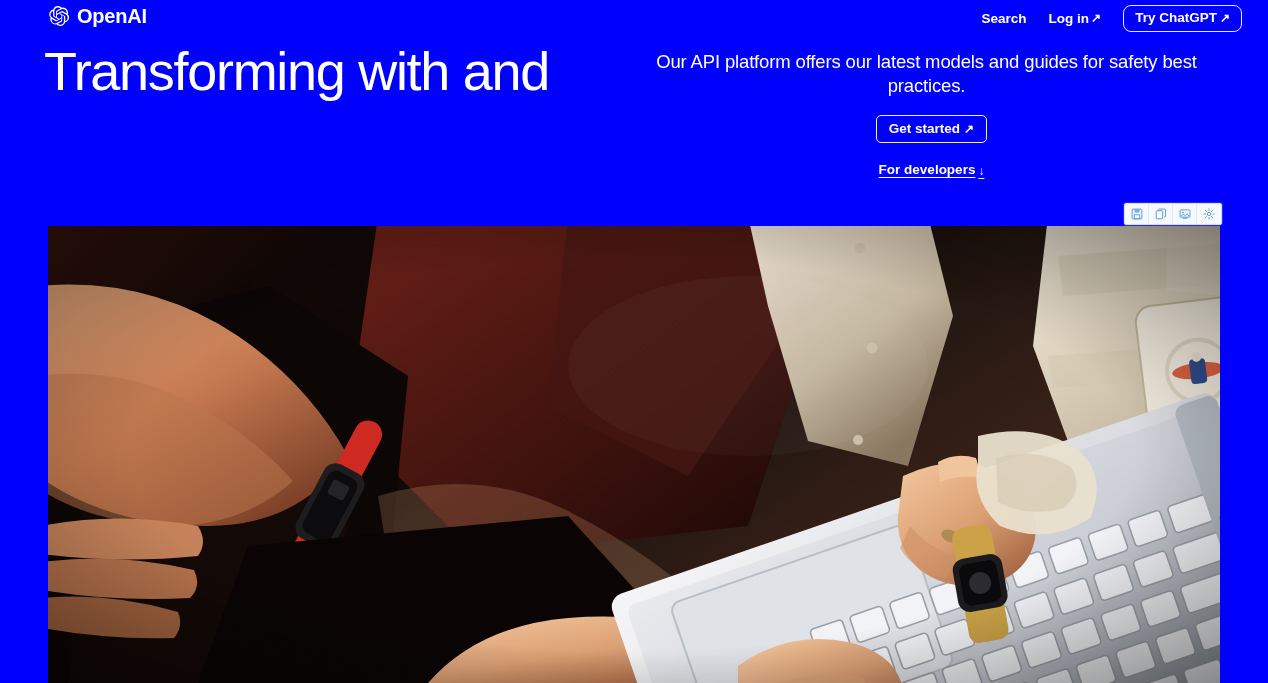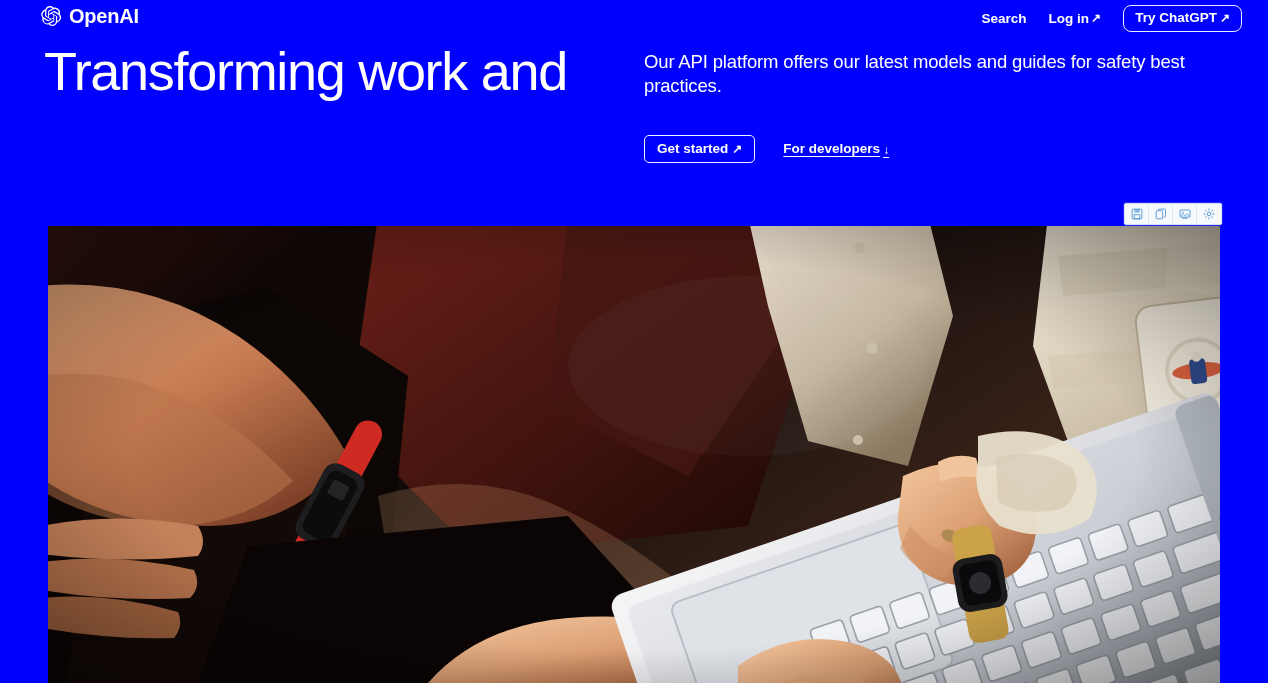--- a/index.html
+++ b/index.html
@@ -29,21 +29,21 @@
     top: 0; left: 0;
     width: 1268px;
     height: 34px;
     display: flex;
     align-items: center;
     color: #ffffff;
   }
 
   .brand {
     position: absolute;
-    left: 40px;
+    left: 48px;
     top: 5px;
     display: flex;
     align-items: center;
     gap: 7px;
     cursor: pointer;
   }
   .brand-mark { width: 22px; height: 22px; display: block; }
   .brand-name {
     font-size: 20px;
     font-weight: 700;
@@ -150,26 +150,28 @@
     width: 575px;
   }
   .hero-sub {
     font-size: 18.5px;
     line-height: 1.32;
     font-weight: 400;
     color: #ffffff;
     letter-spacing: -0.15px;
     margin: 0;
     width: 565px;
+    text-align: center;
   }
   .hero-actions {
-    margin-top: 36px;
-    display: flex;
-    align-items: center;
-    gap: 28px;
+    margin-top: 16px;
+    display: flex;
+    align-items: center;
+    gap: 20px;
+    flex-direction: column;
   }
   .btn-hero {
     border: 1.3px solid rgba(255,255,255,0.95);
     border-radius: 5px;
     padding: 6px 12px 7px 12px;
     font-size: 13.5px;
     font-weight: 700;
     color: #ffffff;
     background: transparent;
     cursor: pointer;
@@ -259,21 +261,21 @@
         <span class="arrow-ne">↗</span>
       </span>
       <button class="btn-outline">
         <span>Try ChatGPT</span>
         <span class="arrow-ne">↗</span>
       </button>
     </div>
   </div>
 
   <h1 class="hero-title">
-    <span>Transforming work and</span><br>
+    <span>Transforming with and</span><br>
   </h1>
 
   <div class="hero-right">
     <p class="hero-sub">Our API platform offers our latest models and guides for safety best practices.</p>
     <div class="hero-actions">
       <button class="btn-hero">
         <span>Get started</span>
         <span class="arrow-ne">↗</span>
       </button>
       <span class="link-underline">

